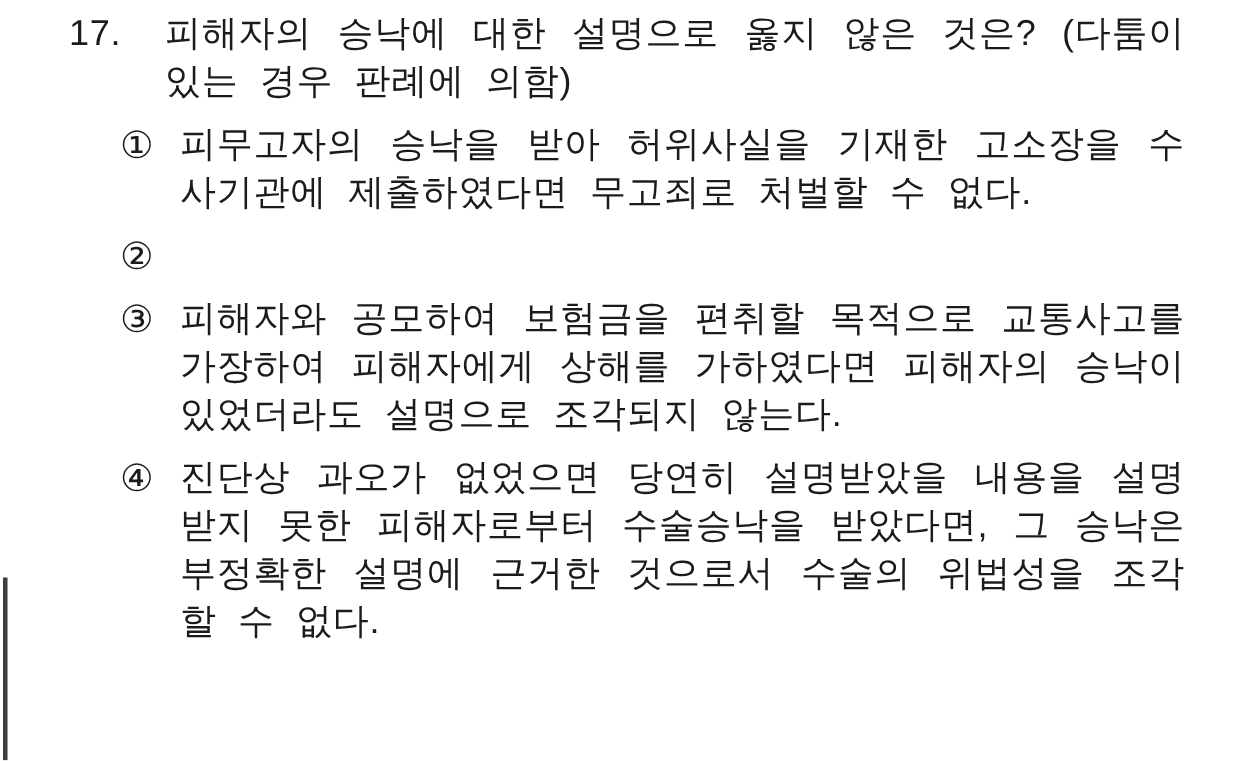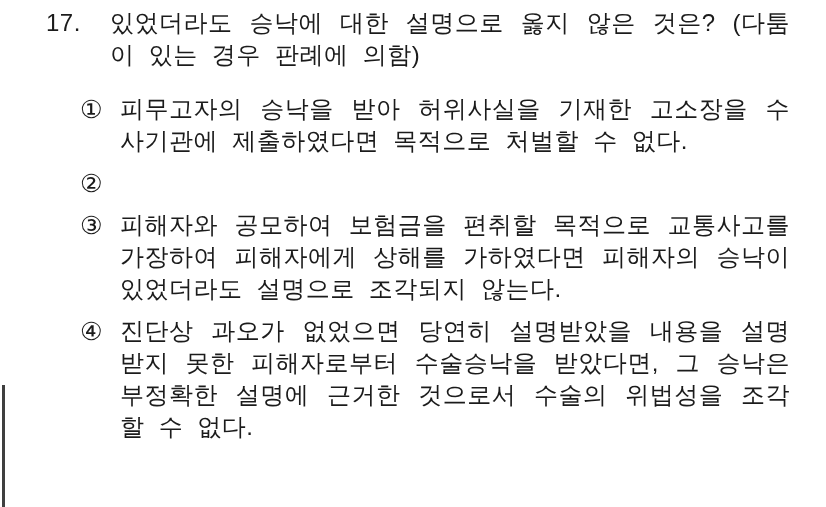--- a/index.html
+++ b/index.html
@@ -16,21 +16,21 @@
     font-family: "Liberation Sans", "DejaVu Sans", sans-serif;
     color: #1b1b1b;
     font-size: 24px;
     line-height: 32px;
     letter-spacing: 0.5px;
   }
   .question {
     display: flex;
     align-items: flex-start;
     padding: 7px 0 0 46px;
-    margin-bottom: 22px;
+    margin-bottom: 10px;
   }
   .qnum {
     flex: 0 0 64px;
     white-space: nowrap;
   }
   .qtext {
     width: 680px;
     text-align: justify;
     word-spacing: 7px;
   }
@@ -58,26 +58,26 @@
     background: #3f3f3f;
   }
 </style>
 </head>
 <body>
 
 <div class="page">
 
   <div class="question">
     <span class="qnum">17.</span>
-    <span class="qtext">있었더라도 승낙에 대한 설명으로 옳지 않은 것은? (다툼이 있는 경우 판례에 의함)</span>
+    <span class="qtext">피해자의 승낙에 대한 설명으로 옳지 않은 것은? (다툼이 있는 경우 판례에 의함)</span>
   </div>
 
   <div class="option">
     <span class="marker">①</span>
-    <span class="otext">피무고자의 승낙을 받아 허위사실을 기재한 고소장을 수사기관에 제출하였다면 목적으로 처벌할 수 없다.</span>
+    <span class="otext">피무고자의 승낙을 받아 허위사실을 기재한 고소장을 수사기관에 제출하였다면 무고죄로 처벌할 수 없다.</span>
   </div>
 
   <div class="option">
     <span class="marker">②</span>
   </div>
 
   <div class="option">
     <span class="marker">③</span>
     <span class="otext">피해자와 공모하여 보험금을 편취할 목적으로 교통사고를 가장하여 피해자에게 상해를 가하였다면 피해자의 승낙이 있었더라도 설명으로 조각되지 않는다.</span>
   </div>

